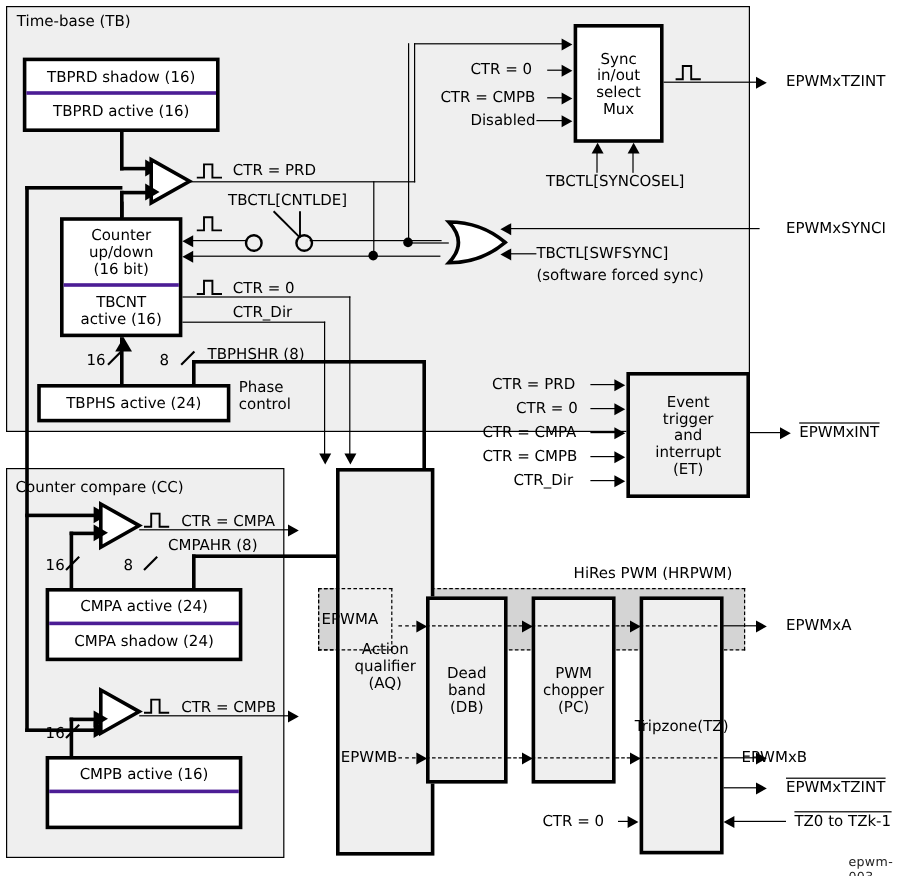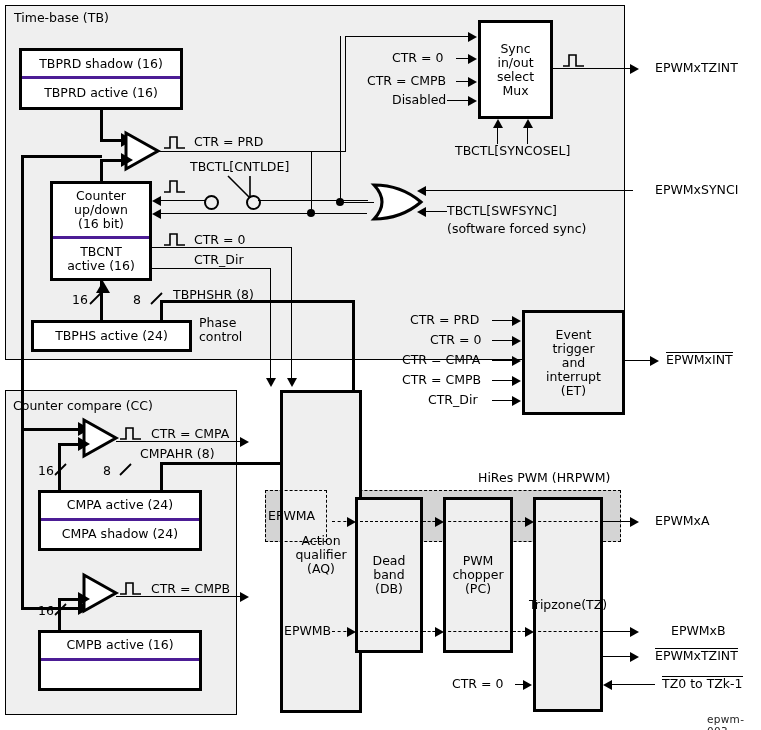--- a/index.html
+++ b/index.html
@@ -337,21 +337,21 @@
   <div class="arr arr-r" style="left:347px;top:627px;"></div>
   <div class="dash-h" style="left:355px;top:631px;width:68px;"></div>
   <div class="dash-h" style="left:423px;top:631px;width:17px;"></div>
   <div class="arr arr-r" style="left:435px;top:627px;"></div>
   <div class="dash-h" style="left:443px;top:631px;width:70px;"></div>
   <div class="dash-h" style="left:513px;top:631px;width:17px;"></div>
   <div class="arr arr-r" style="left:525px;top:627px;"></div>
   <div class="dash-h" style="left:533px;top:631px;width:70px;"></div>
   <div class="ln h1" style="left:603px;top:631px;width:30px;"></div>
   <div class="arr arr-r" style="left:630px;top:627px;"></div>
-  <div class="lbl" style="left:671px;top:624px;">EPWMxB</div>
+  <div class="lbl" style="left:618px;top:624px;">EPWMxB</div>
 
   <div class="ln h1" style="left:603px;top:656px;width:30px;"></div>
   <div class="arr arr-r" style="left:630px;top:652px;"></div>
   <div class="lbl ovr" style="left:655px;top:648px;">EPWMxTZINT</div>
 
   <div class="ln h1" style="left:611px;top:684px;width:44px;"></div>
   <div class="arr arr-l" style="left:603px;top:680px;"></div>
   <div class="lbl ovr" style="left:662px;top:676px;">TZ0 to TZk-1</div>
 
   <div class="lbl" style="left:452px;top:677px;">CTR = 0</div>

